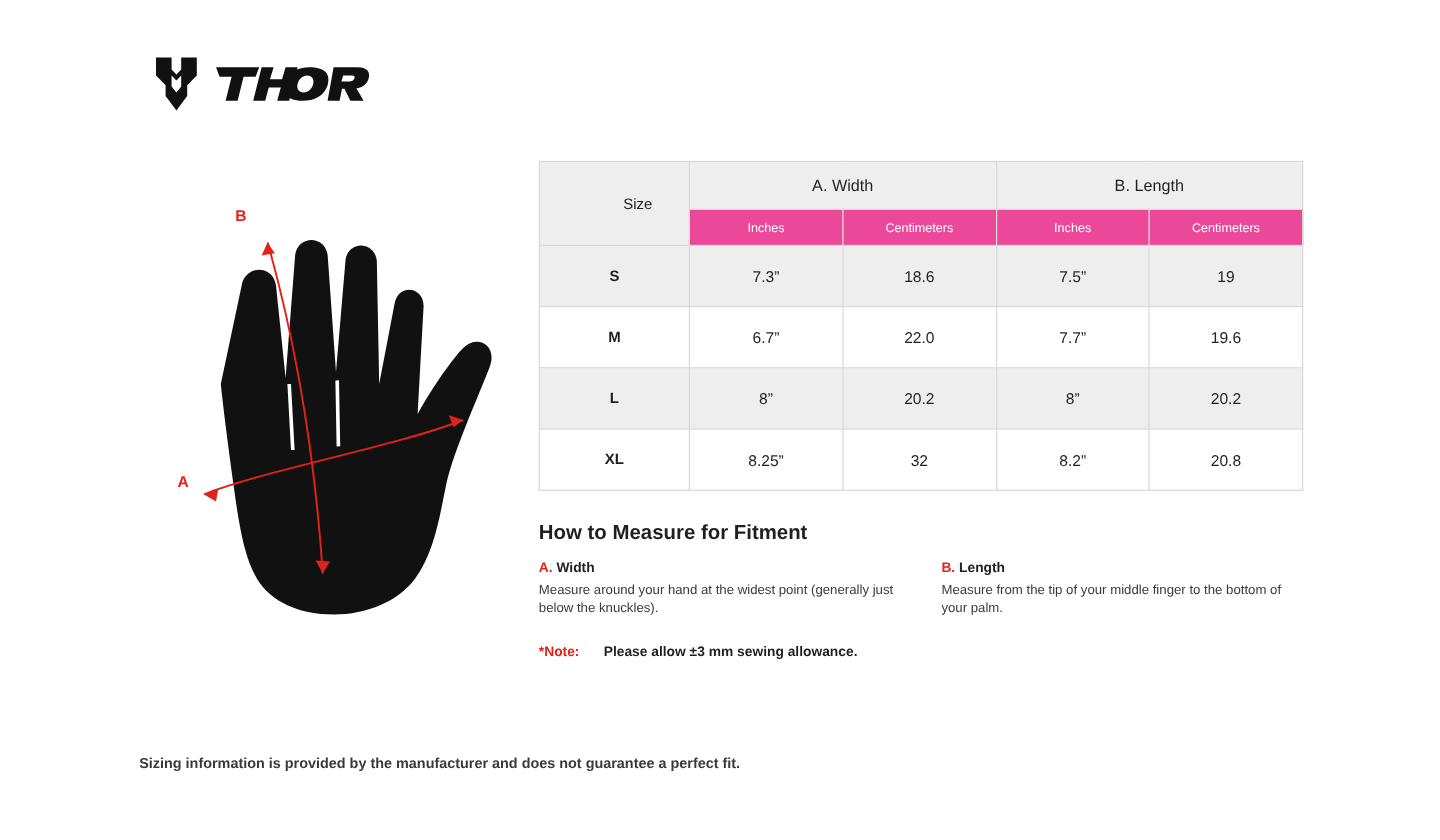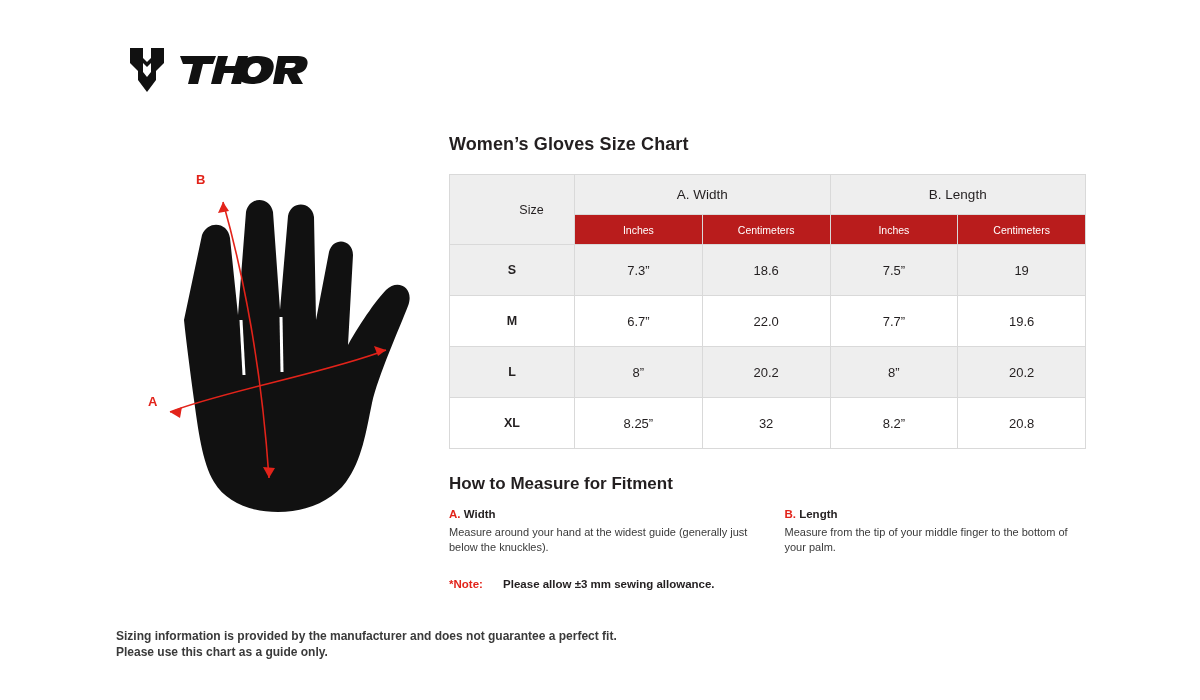--- a/index.html
+++ b/index.html
@@ -84,21 +84,21 @@
     height: 68px;
     padding-left: 40px;
   }
   .hdr-group {
     background: #eeeeee;
     font-size: 13.5px;
     font-weight: 700;
     height: 40px;
   }
   .hdr-sub {
-    background: #b91c1c;
+    background: #ec4899;
     color: #ffffff !important;
     font-size: 10.5px;
     font-weight: 700;
     height: 30px;
     border: 1px solid #000000;
   }
   tbody tr td {
     height: 51px;
     font-size: 13px;
   }
@@ -206,21 +206,20 @@
         <path d="M60 252 L72 247 L70 258 Z"></path>
         <path d="M159 318 L153 307 L165 308 Z"></path>
         <path d="M113 42 L108 53 L119 51 Z"></path>
       </g>
     </svg>
     <span class="lbl lbl-b">B</span>
     <span class="lbl lbl-a">A</span>
   </div>
 
   <div class="right">
-    <h1 class="chart-title">Women’s Gloves Size Chart</h1>
 
     <table class="size-chart">
       <thead>
         <tr>
           <th class="hdr-size" rowspan="2">Size</th>
           <th class="hdr-group" colspan="2">A. Width</th>
           <th class="hdr-group" colspan="2">B. Length</th>
         </tr>
         <tr>
           <th class="hdr-sub">Inches</th>
@@ -262,35 +261,34 @@
     </table>
 
     <h2 class="howto-title">How to Measure for Fitment</h2>
 
     <div class="howto-cols">
       <div class="howto-col">
         <div class="howto-head">
           <span class="mark">A.</span>
           <span class="lbl-txt">Width</span>
         </div>
-        <div class="howto-body">Measure around your hand at the widest guide (generally just below the knuckles).</div>
+        <div class="howto-body">Measure around your hand at the widest point (generally just below the knuckles).</div>
       </div>
       <div class="howto-col">
         <div class="howto-head">
           <span class="mark">B.</span>
           <span class="lbl-txt">Length</span>
         </div>
         <div class="howto-body">Measure from the tip of your middle finger to the bottom of your palm.</div>
       </div>
     </div>
 
     <div class="note">
       <span class="note-label">*Note:</span>
       <span class="note-text">Please allow ±3 mm sewing allowance.</span>
     </div>
   </div>
 
   <div class="footer">
     <div>Sizing information is provided by the manufacturer and does not guarantee a perfect fit.</div>
-    <div>Please use this chart as a guide only.</div>
   </div>
 
 </div>
 
 </body></html>

